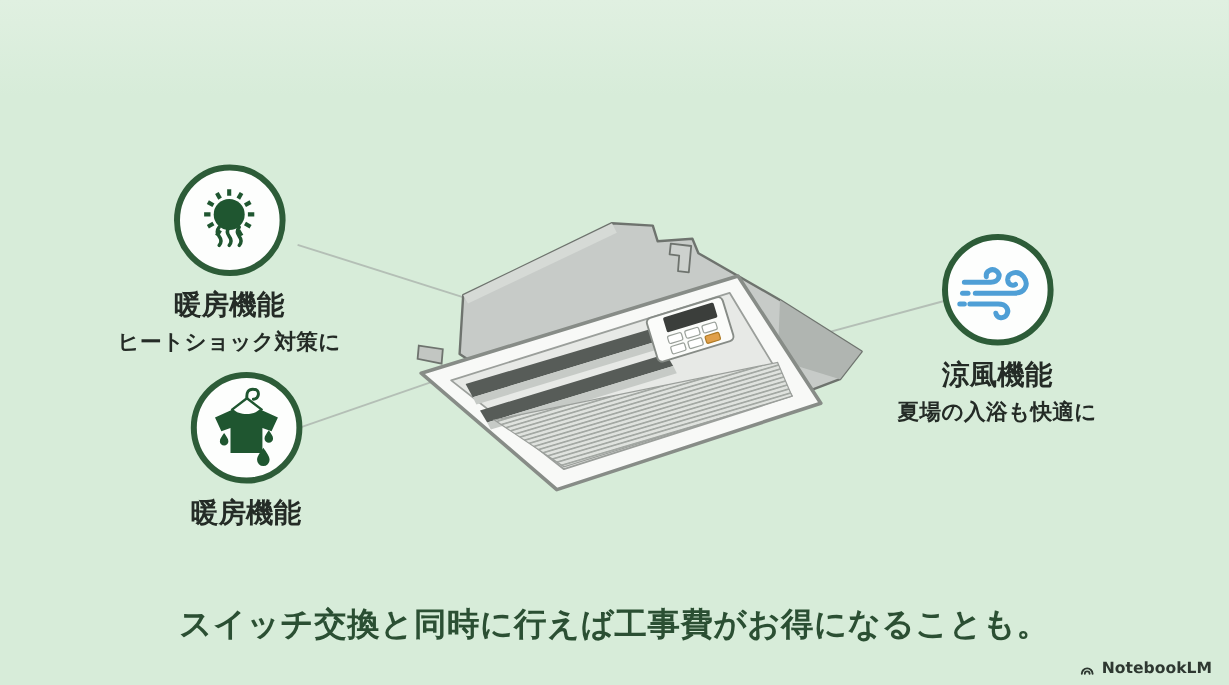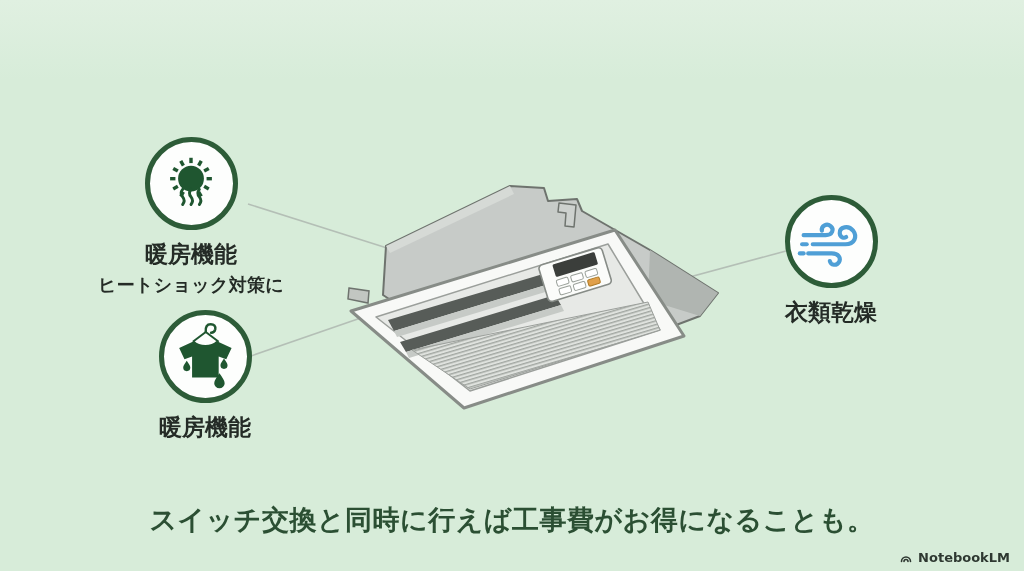--- a/index.html
+++ b/index.html
@@ -143,21 +143,22 @@
       <svg viewBox="-50 -50 100 100">
         <g fill="none" stroke="#4f9fd6" stroke-width="5.5" stroke-linecap="round">
           <path d="M -36 -9 H -7 C 2 -9 4.5 -17 -0.5 -21 C -5.5 -25 -13 -21.5 -12 -15"></path>
           <path d="M -24 3 H 19 C 31 3 35 -7 29 -15 C 23 -22.5 11 -20 11.5 -11.5 C 12 -6 17 -4.5 20 -6.5"></path>
           <path d="M -38 3 h 6"></path>
           <path d="M -30 15 H 1 C 10 15 13.5 21 10.5 26.5 C 7.5 31.5 -0.5 31 -1.5 25"></path>
           <path d="M -41 15 h 5"></path>
         </g>
       </svg>
     </div>
-    <div class="feature-label">衣類乾燥</div>
+    <div class="feature-label">涼風機能</div>
+    <div class="feature-subtitle">夏場の入浴も快適に</div>
   </div>
 
   <div class="footer-note">スイッチ交換と同時に行えば工事費がお得になることも。</div>
 
   <div class="watermark">
     <svg width="14" height="14" viewBox="0 0 14 14">
       <path d="M2.5 10.5 A4.5 4.5 0 0 1 11.5 10.5" fill="none" stroke="#2e3831" stroke-width="1.6" stroke-linecap="round"></path>
       <path d="M5 10.5 A2 2 0 0 1 9 10.5" fill="none" stroke="#2e3831" stroke-width="1.6" stroke-linecap="round"></path>
     </svg>
     <span>NotebookLM</span>

